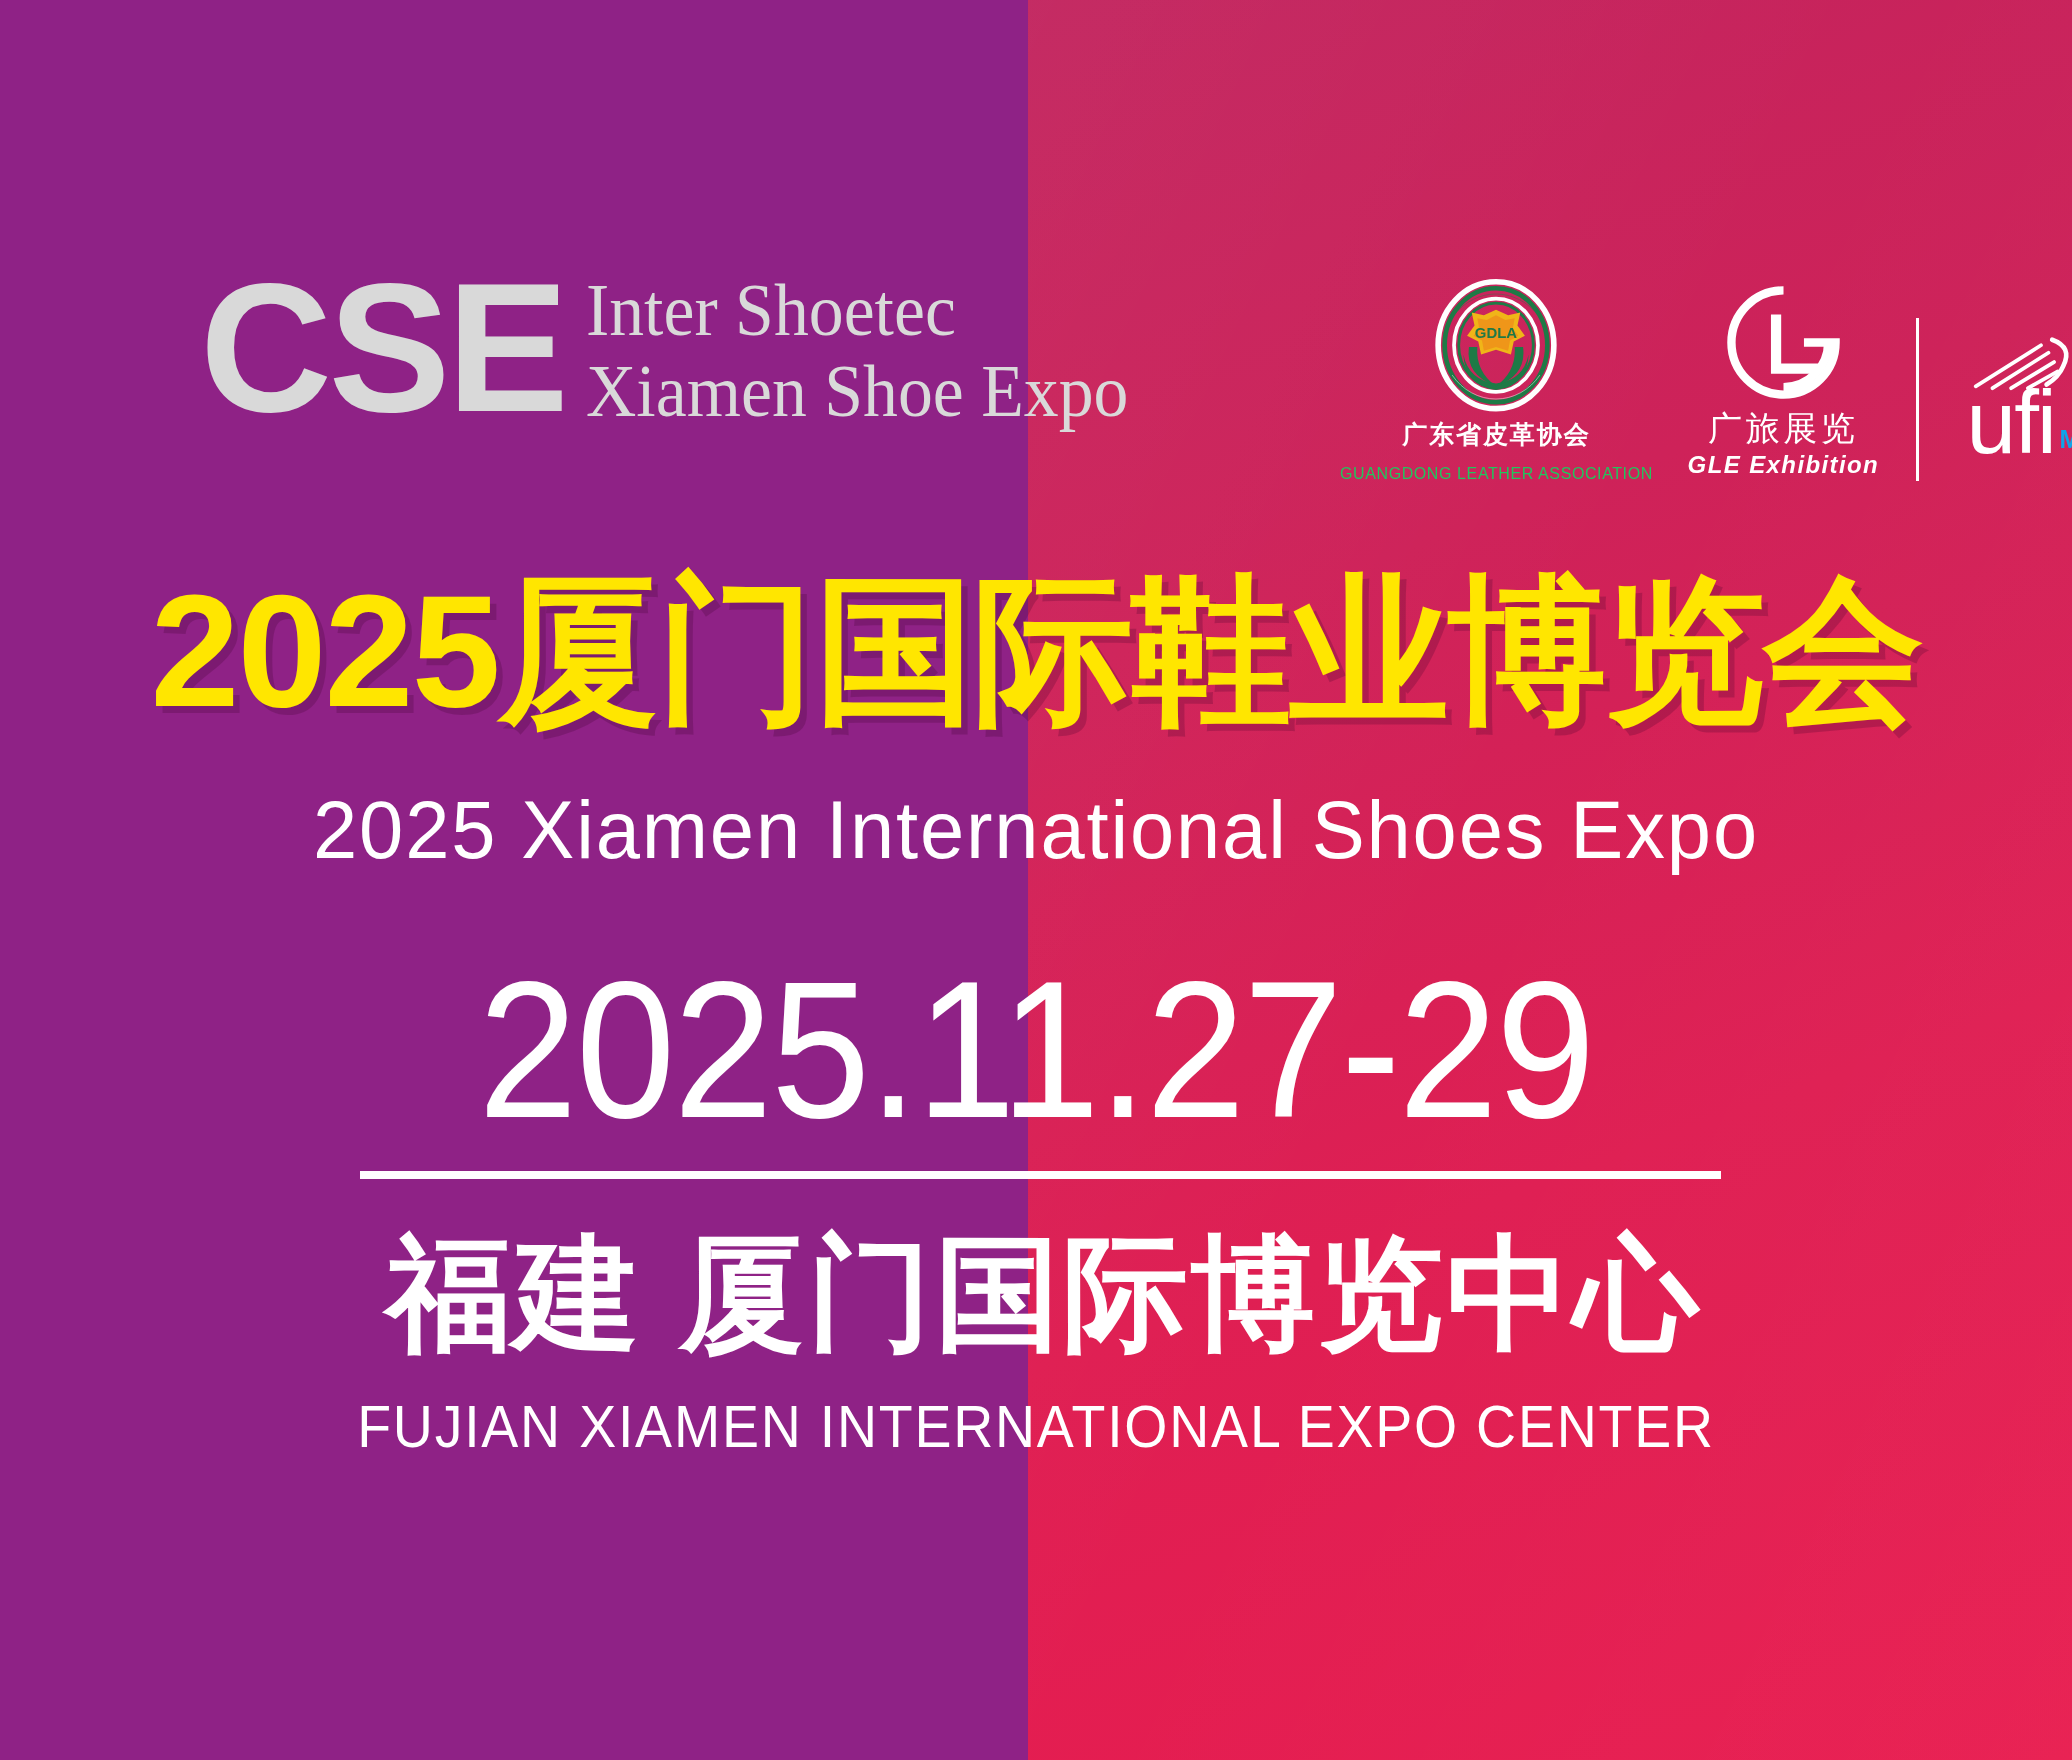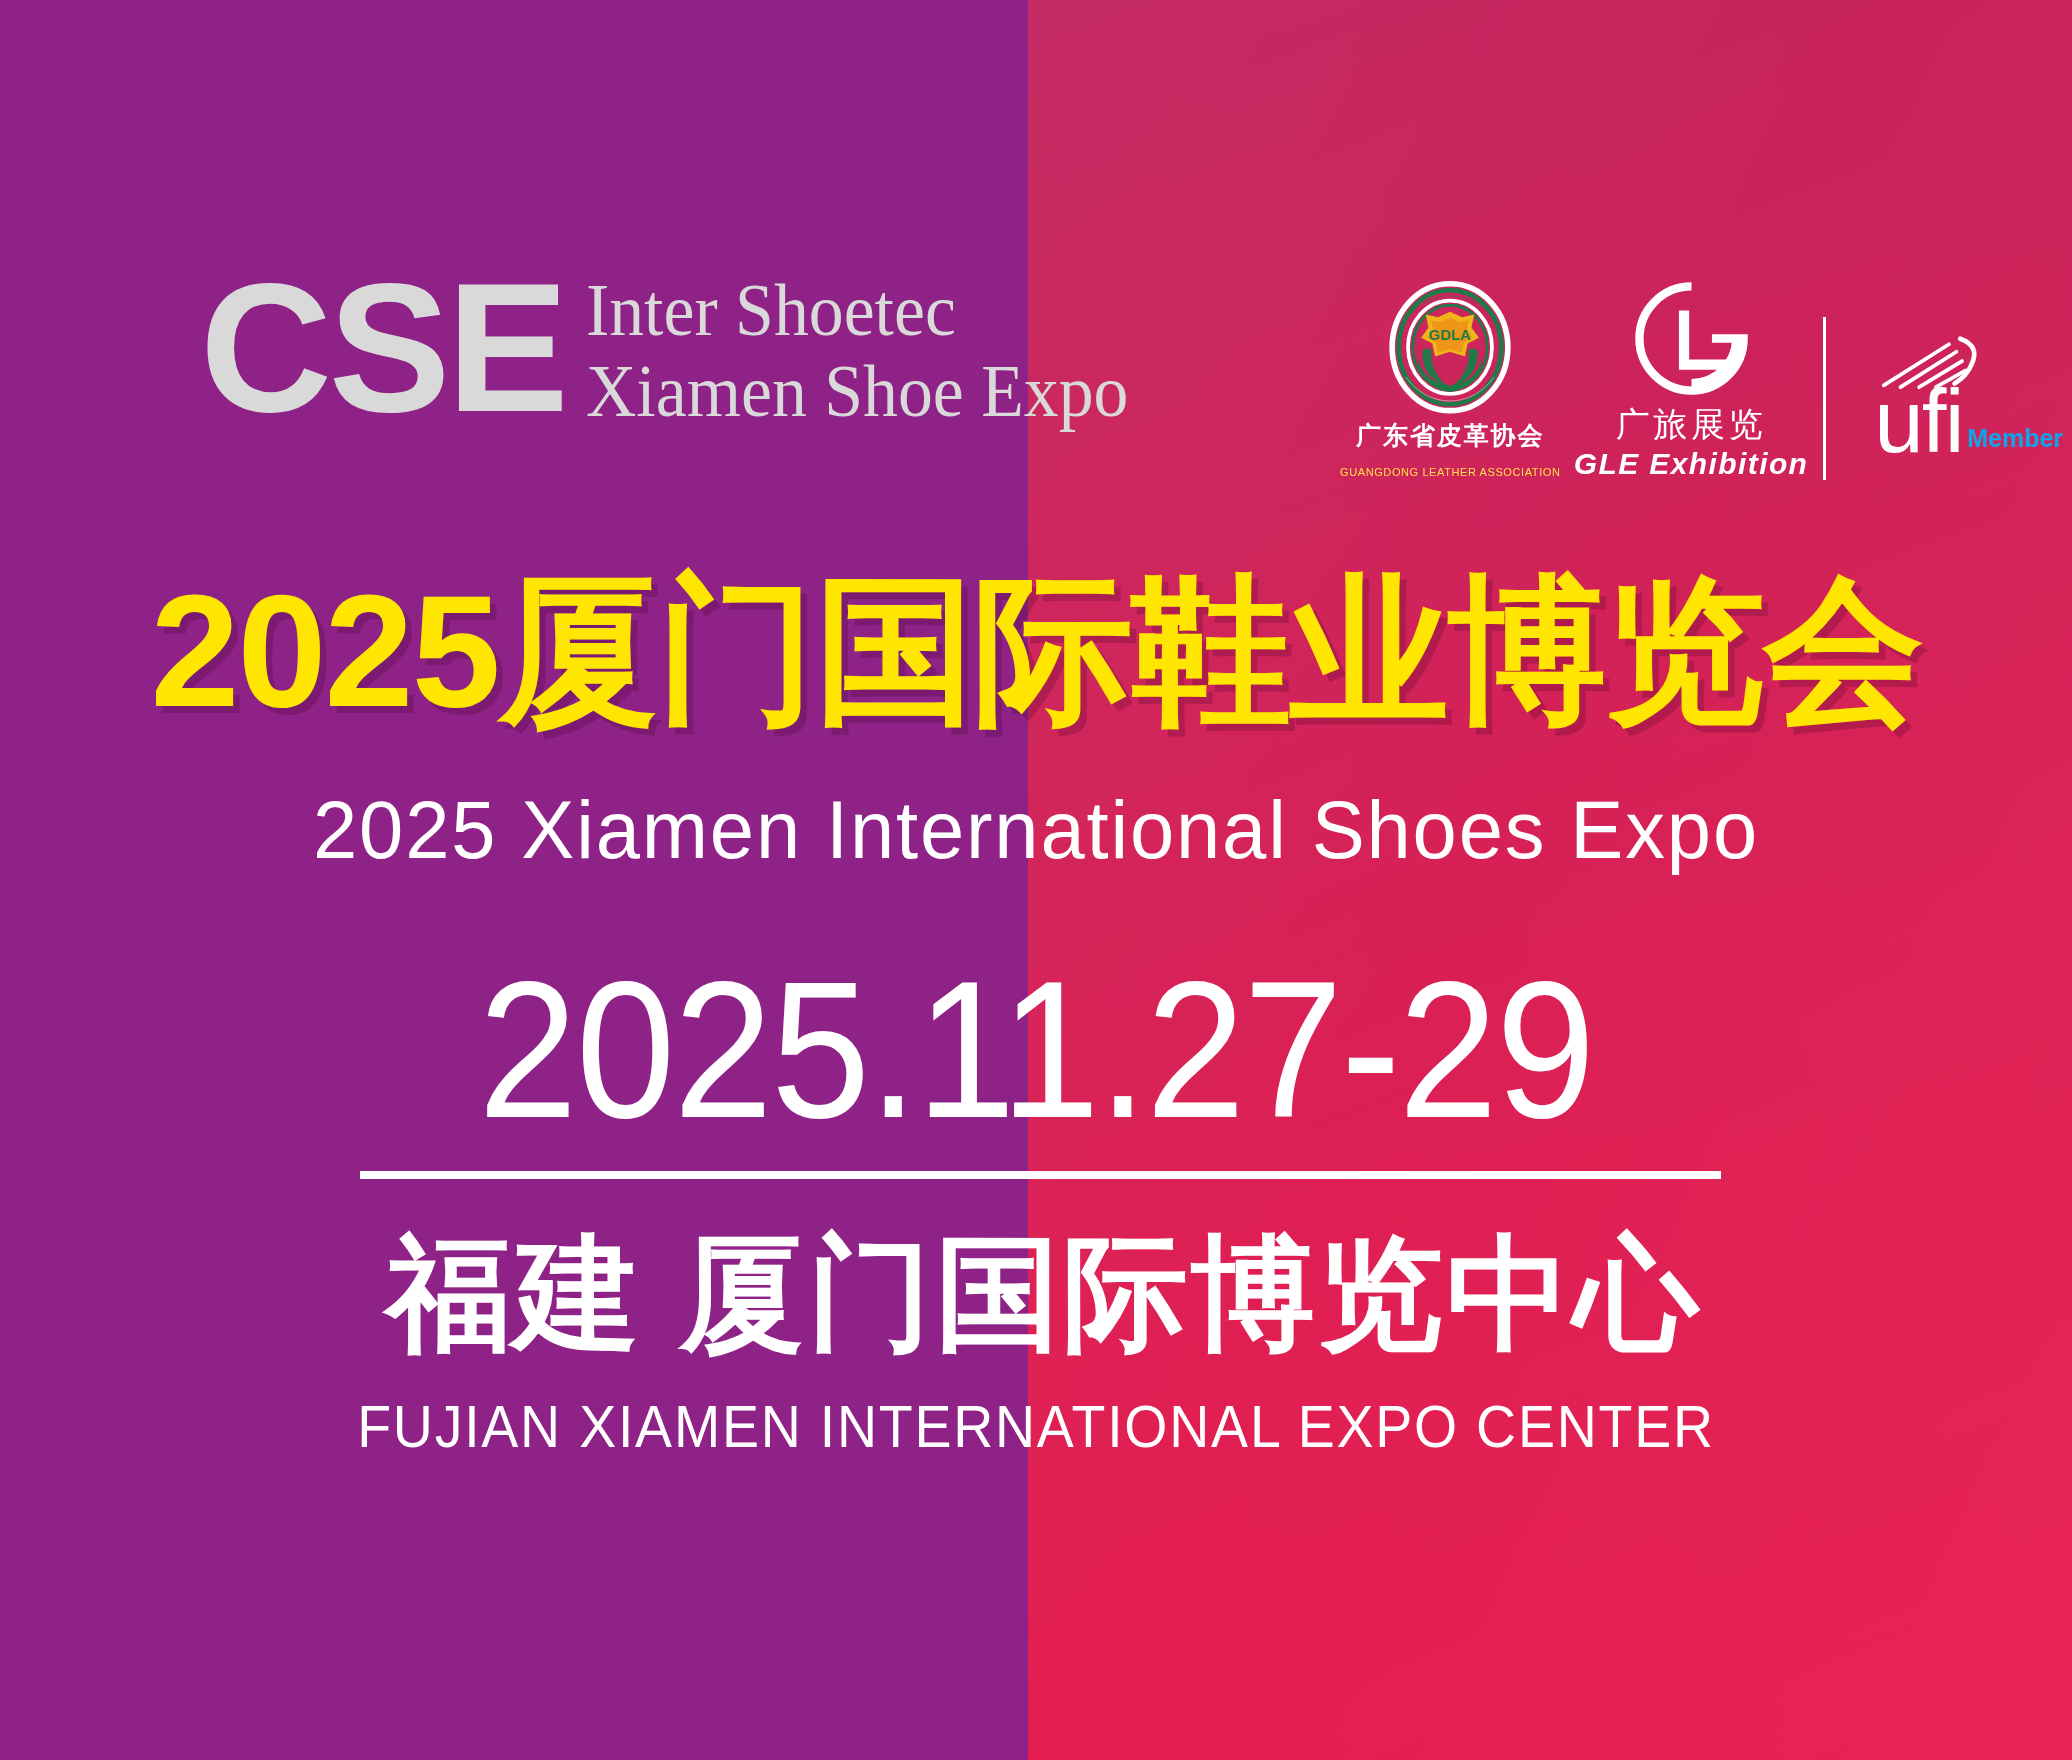--- a/index.html
+++ b/index.html
@@ -104,22 +104,22 @@
     margin-top: 3.7px;
     color: #FFFFFF;
     font-size: 25px;
     font-weight: 700;
     letter-spacing: 1.9px;
     line-height: 1;
     white-space: nowrap;
   }
   .gdla-en {
     margin-top: 19px;
-    color: #fde047;
-    font-size: 11px;
+    color: #22c55e;
+    font-size: 16px;
     font-weight: 400;
     letter-spacing: 0.6px;
     line-height: 1;
     white-space: nowrap;
   }
 
   
   .gle-col { width: 191px; }
   .gle-mark { width: 191px; display: flex; justify-content: center; }
   .gle-mark svg { display: block; }
@@ -130,21 +130,21 @@
     font-size: 34px;
     font-weight: 400;
     letter-spacing: 3.7px;
     line-height: 1;
     white-space: nowrap;
   }
   .gle-en {
     margin-top: 7.5px;
     text-align: center;
     color: #FFFFFF;
-    font-size: 30px;
+    font-size: 24px;
     font-style: italic;
     font-weight: 700;
     letter-spacing: 1.4px;
     line-height: 1;
     white-space: nowrap;
   }
 
   .logo-divider {
     width: 2.8px;
     height: 163px;

